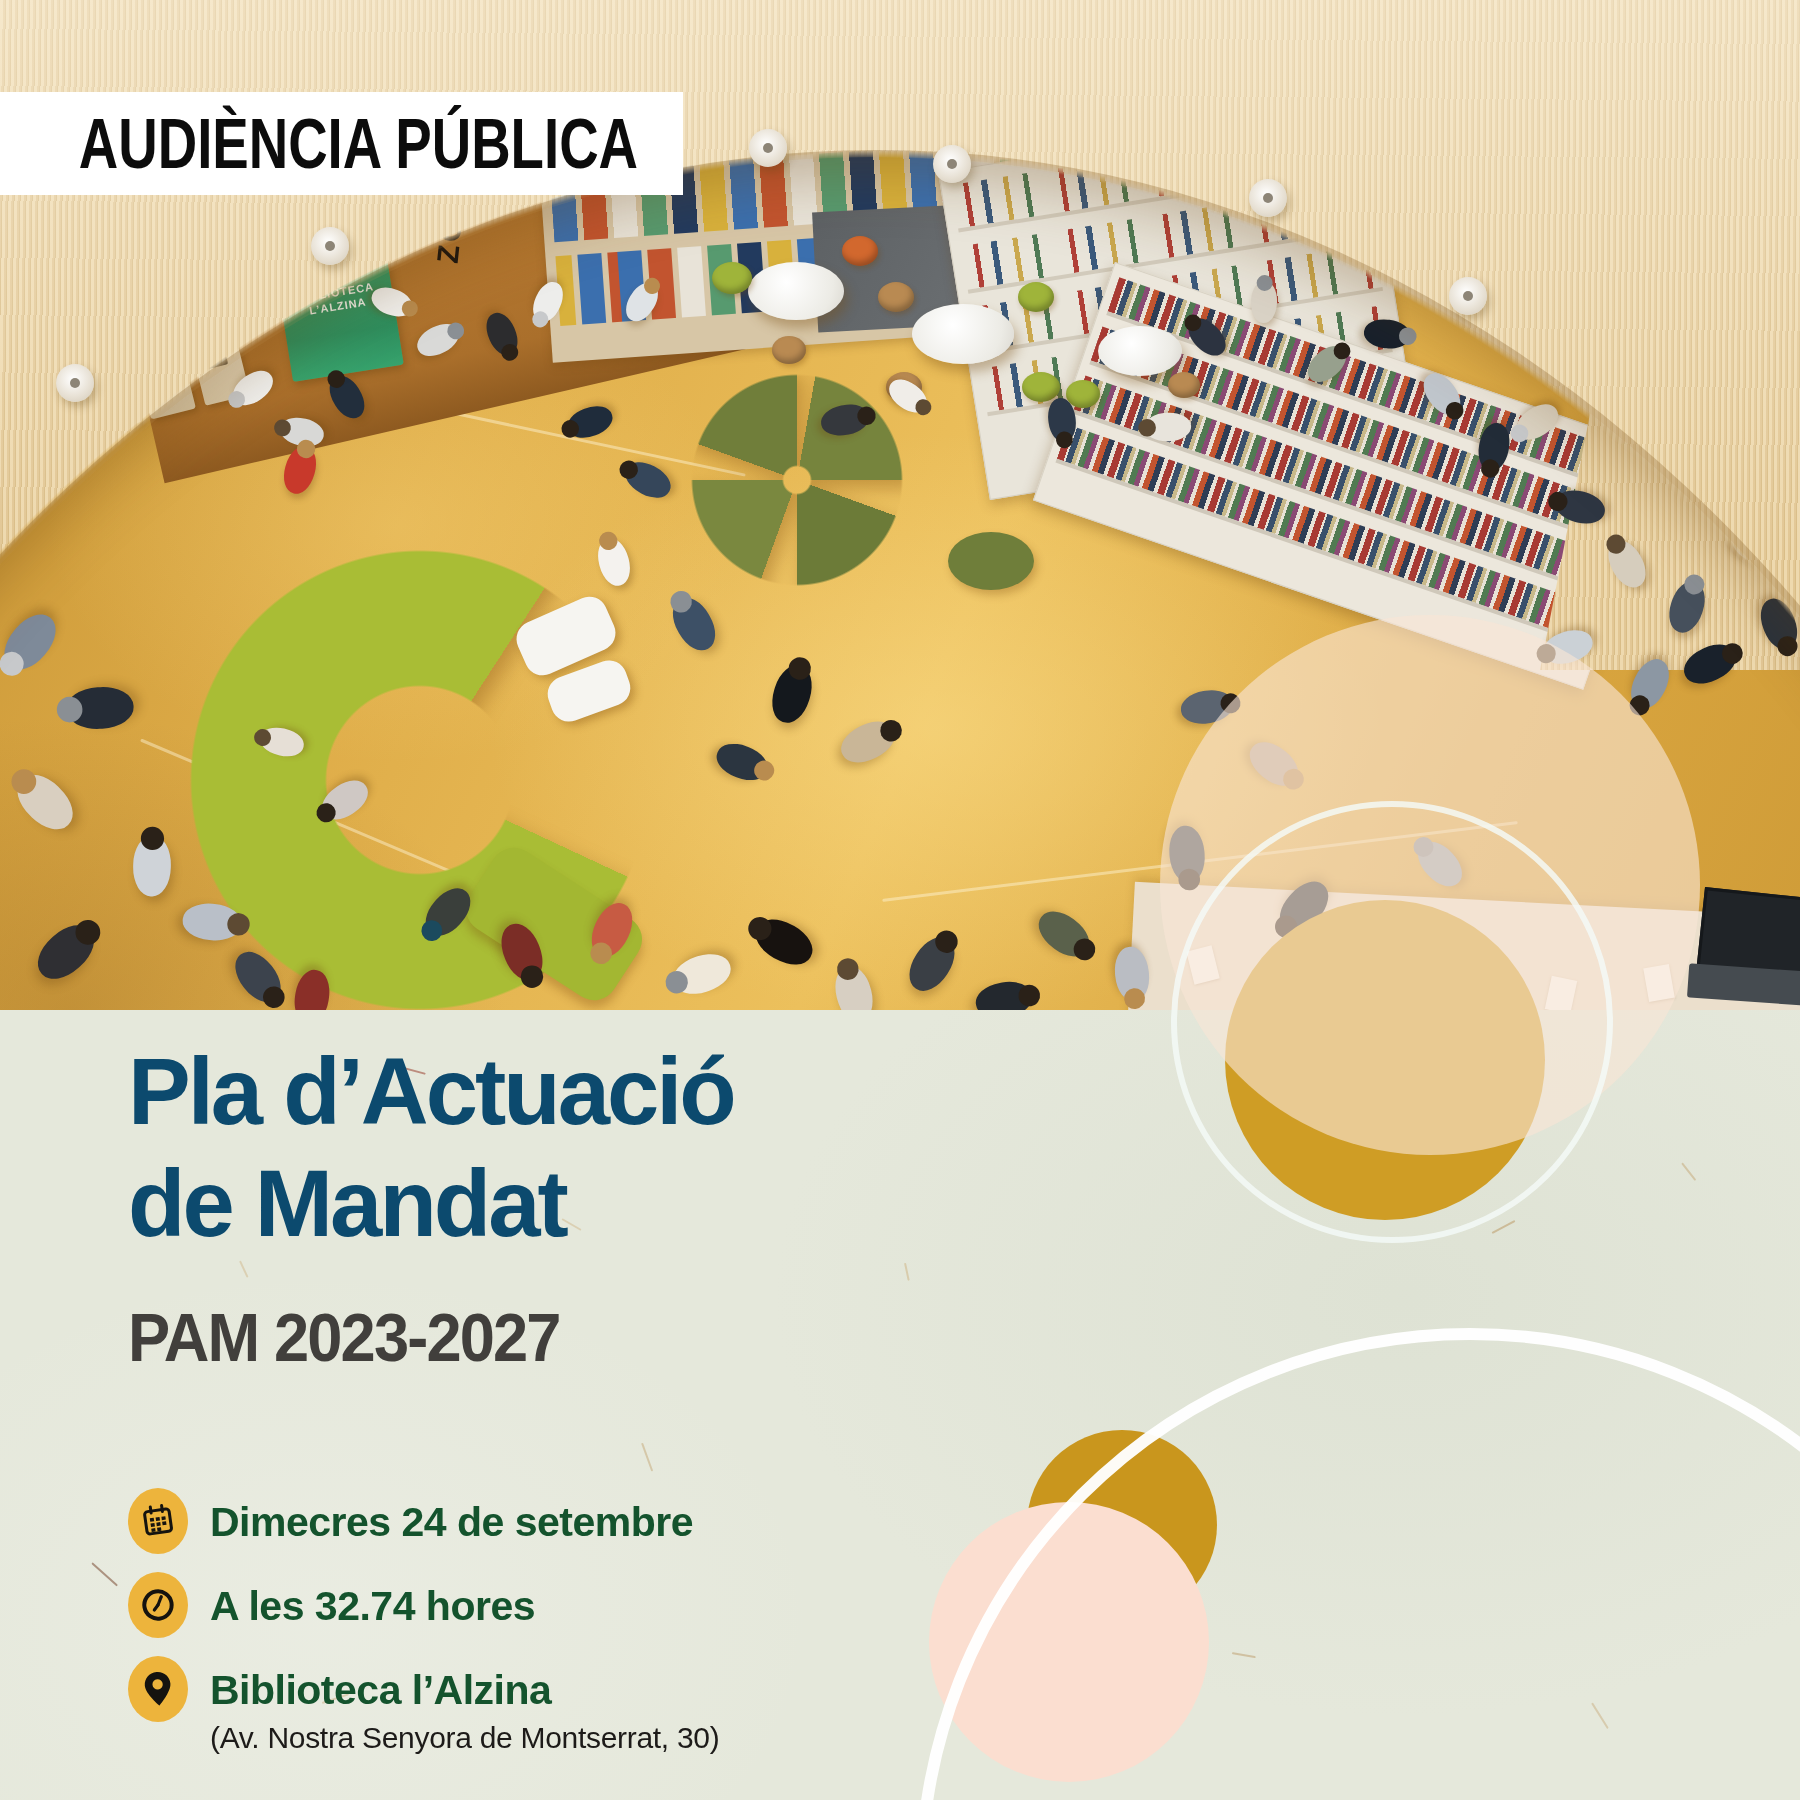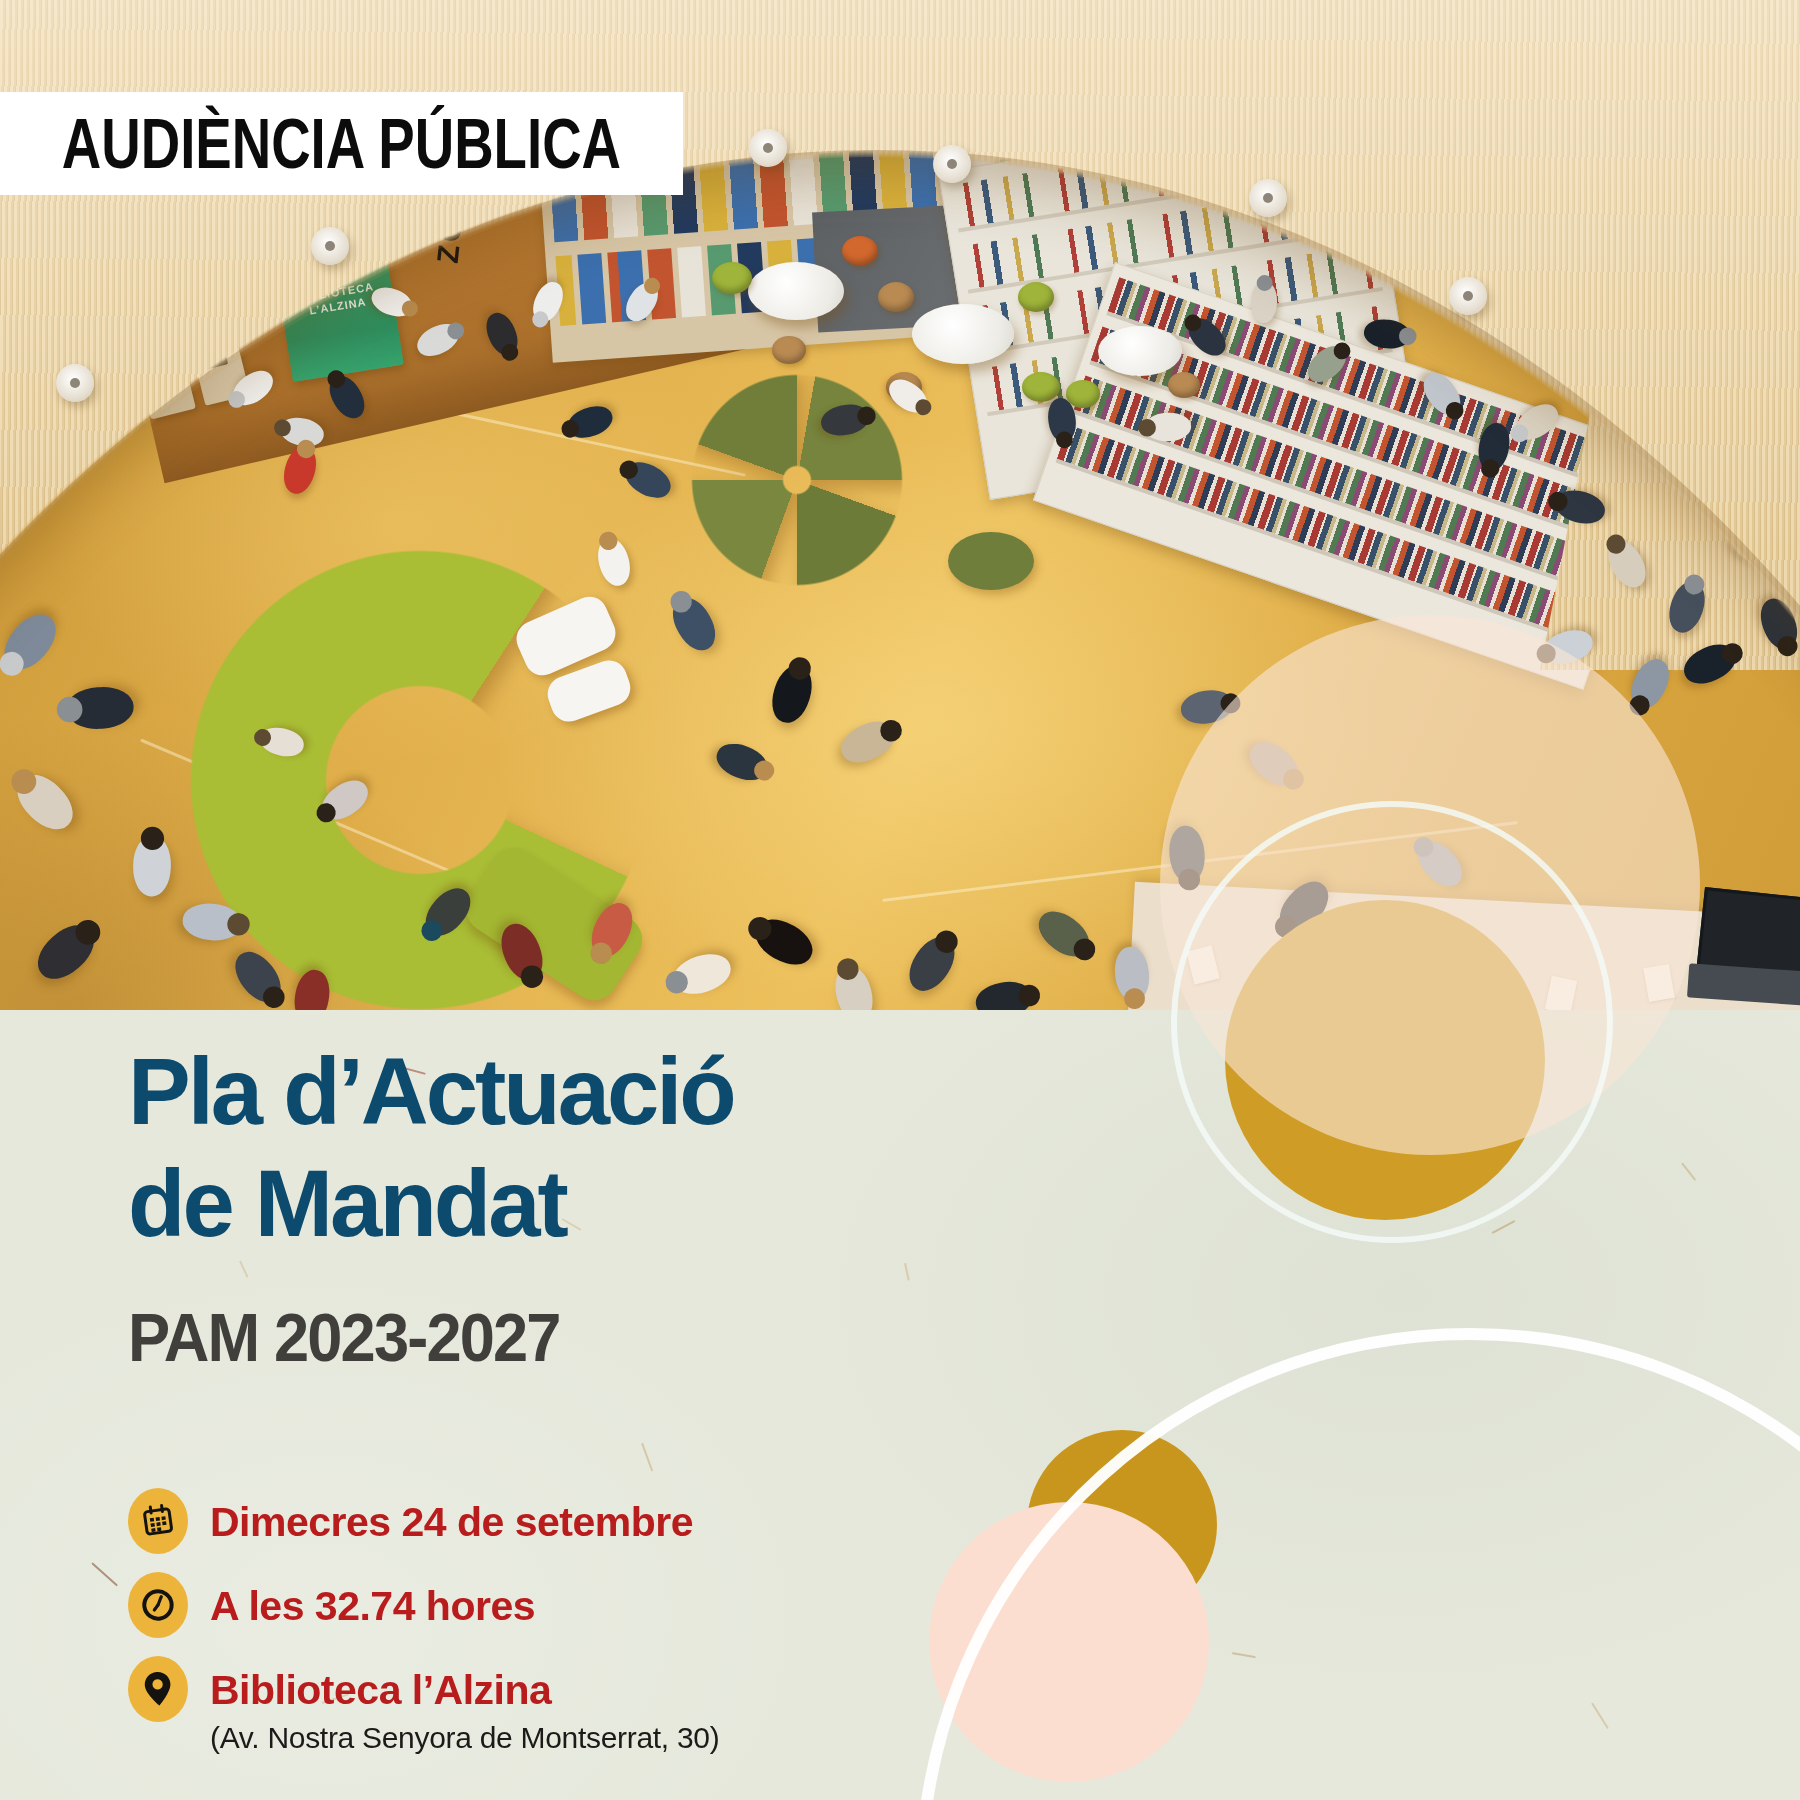--- a/index.html
+++ b/index.html
@@ -132,35 +132,35 @@
     background:rgba(248,229,213,.62);z-index:5;}
   .thin-ring{position:absolute;left:1171px;top:801px;width:430px;height:430px;border-radius:50%;
     border:6px solid rgba(244,250,248,.82);z-index:6;}
   .gold-b{position:absolute;left:1027px;top:1430px;width:190px;height:190px;border-radius:50%;background:#c9961d;z-index:3;}
   .peach-b{position:absolute;left:929px;top:1502px;width:280px;height:280px;border-radius:50%;background:#fbded0;z-index:4;}
   .big-ring{position:absolute;left:915px;top:1328px;width:1086px;height:1086px;border-radius:50%;
     border:12px solid rgba(255,255,255,.96);z-index:7;}
 
   
   .badge{position:absolute;left:0;top:92px;width:683px;height:103px;background:#ffffff;z-index:9;
-    display:flex;align-items:center;justify-content:center;}
+    display:flex;align-items:center;justify-content:flex-start;}
   .badge span{font-size:70px;font-weight:800;color:#0c0c0c;letter-spacing:0;
     transform:scaleX(.78);white-space:nowrap;}
 
   
   .content{position:absolute;left:128px;top:1022px;z-index:6;}
   .title{color:#0c4a6e;font-weight:700;font-size:94px;line-height:112px;letter-spacing:-3px;margin-top:14px;}
   .subtitle{color:#413f3c;font-weight:700;font-size:68px;letter-spacing:-2px;margin-top:38px;
     transform:scaleX(.93);transform-origin:left center;}
   .event{margin-top:112px;}
   .erow{display:flex;align-items:flex-start;margin-bottom:18px;}
   .ibadge{flex:0 0 auto;width:60px;height:66px;border-radius:50%;background:#edb43c;
     display:flex;align-items:center;justify-content:center;margin-right:22px;}
   .elabels{padding-top:8px;}
-  .elabel{font-size:41px;font-weight:700;color:#b91c1c;line-height:1.28;letter-spacing:-.5px;}
+  .elabel{font-size:41px;font-weight:700;color:#14532d;line-height:1.28;letter-spacing:-.5px;}
   .enote{font-size:30px;font-weight:400;color:#1d1b19;margin-top:5px;letter-spacing:-.3px;}
 </style>
 </head>
 <body>
 
 <div class="page">
 
   <div class="paper">
       <div class="fiber" style="left: 385px; top: 1062px; width: 42px; transform: rotate(15deg); background: rgb(166, 91, 75); opacity: 0.65;"></div>
       <div class="fiber" style="left: 92px; top: 1562px; width: 34px; transform: rotate(42deg); background: rgb(122, 74, 51); opacity: 0.55;"></div>

